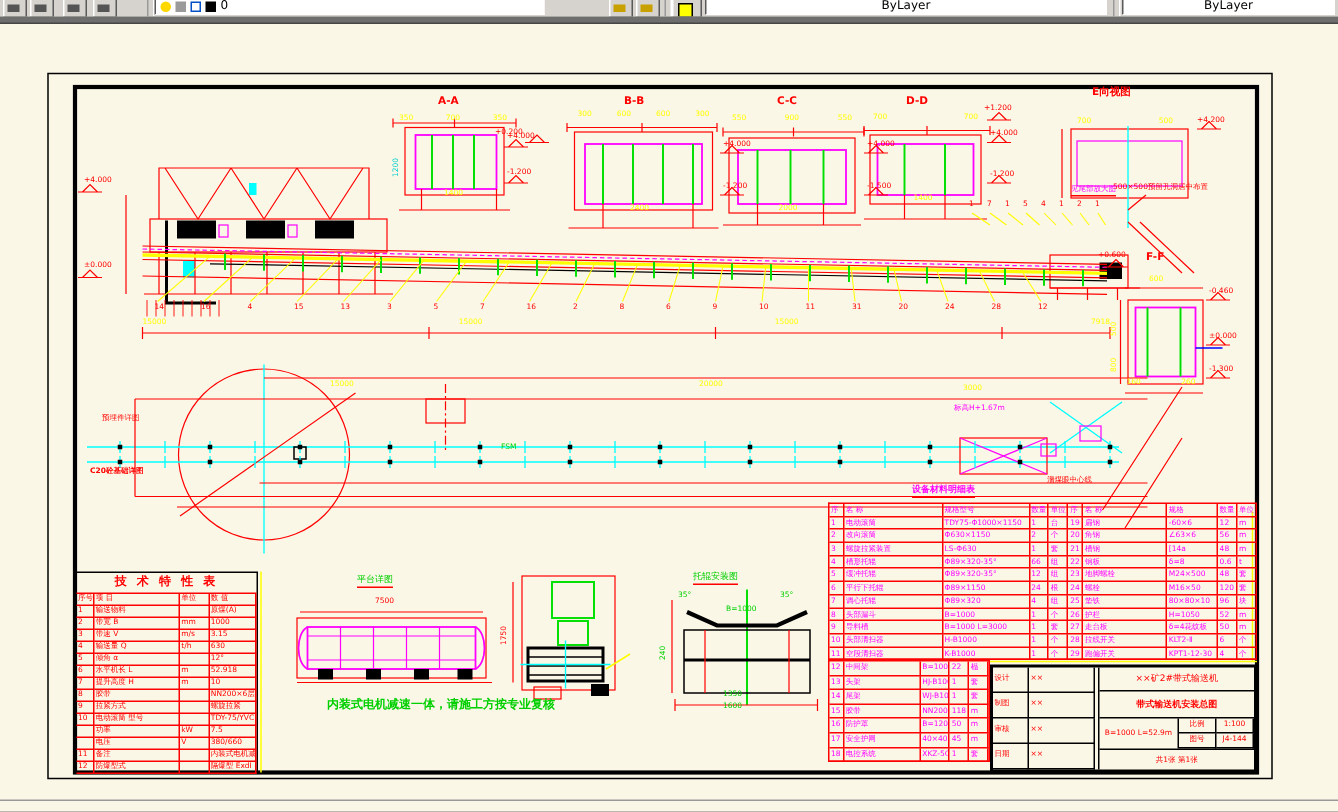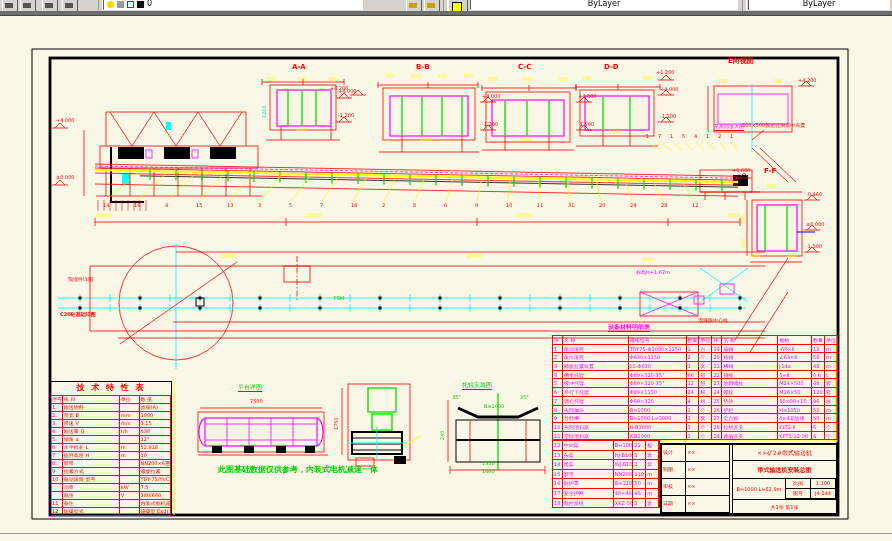--- a/index.html
+++ b/index.html
@@ -515,21 +515,21 @@
   <div class="lbl red s5" style="left:250px;top:399px">7500</div>
   <div class="lbl red s5 rot" style="left:334px;top:430px">1750</div>
   <div class="lbl grn s6 ul-red" style="left:462px;top:382px">托辊安装图</div>
   <div class="lbl grn s5" style="left:484px;top:404px">B=1000</div>
   <div class="lbl grn s5" style="left:452px;top:395px">35°</div>
   <div class="lbl grn s5" style="left:520px;top:395px">35°</div>
   <div class="lbl grn s5" style="left:482px;top:461px">1350</div>
   <div class="lbl grn s5" style="left:482px;top:469px">1600</div>
   <div class="lbl grn s5 rot" style="left:440px;top:440px">240</div>
 
-  <div class="lbl grn s8 b" style="left:218px;top:466px">此图基础数据仅供参考，内装式电机减速一体</div>
+  <div class="lbl grn s8 b" style="left:218px;top:466px">内装式电机减速一体，请施工方按专业复核</div>
 
   <div class="lbl mag s6 b ul-red" style="left:608px;top:324px">设备材料明细表</div>
 
   <div id="techbox" class="atable" style="left:50px;top:381px;width:122px;height:134px">
     <div id="tech-title">技 术 特 性 表</div>
     <div id="techT">
         <div class="trow" style="height: 8px;">
           <div class="tcell techc" style="width: 12px; height: 8px;">序号</div>
           <div class="tcell techc" style="width: 58px; height: 8px;">项  目</div>
           <div class="tcell techc" style="width: 20px; height: 8px;">单位</div>

